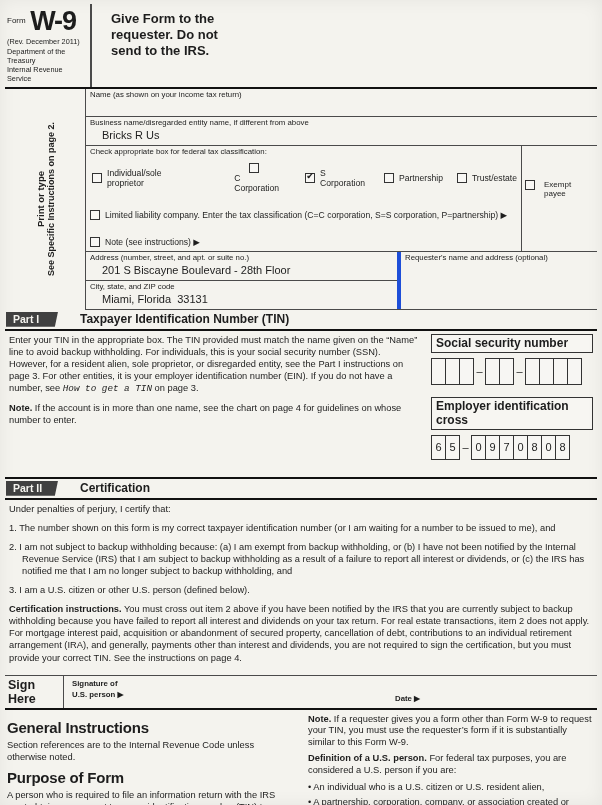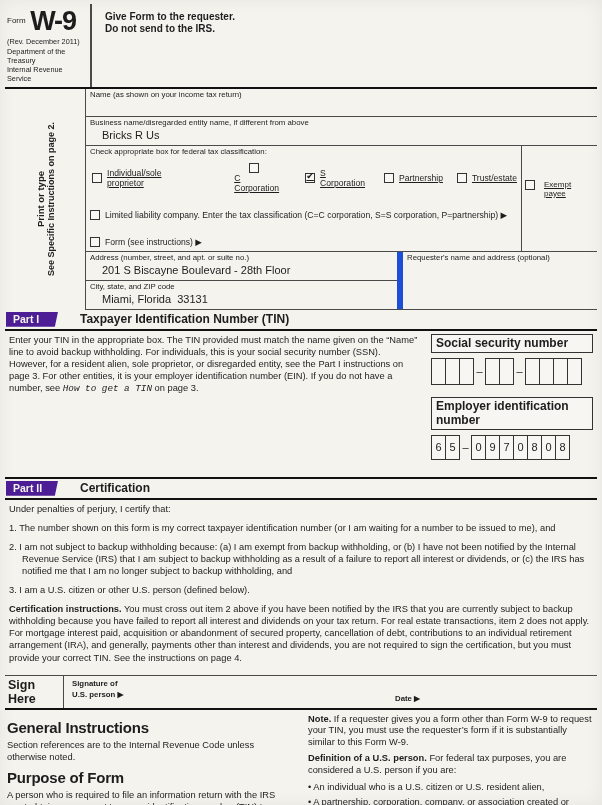--- a/index.html
+++ b/index.html
@@ -11,50 +11,50 @@
     padding:4px 5px 0 5px; position:relative;
     box-shadow:inset 0 0 18px rgba(0,0,0,.06);
   }
   
   .hdr { display:flex; border-bottom:2px solid #111; }
   .hdr-left { width:86px; border-right:1px solid #4a4a4a; padding:2px 3px 3px 2px; }
   .form-word { font-size:8px; vertical-align:top; display:inline-block; margin-top:10px;}
   .w9-big { font-size:27px; font-weight:bold; letter-spacing:-1px; display:inline-block; }
   .rev { font-size:7.3px; line-height:1.2; margin-top:1px; }
   .hdr-center { flex:1; text-align:center; padding-top:9px; font-weight:bold; font-size:14.5px; line-height:1.3; }
-  .hdr-right { width:158px; border-left:1px solid #4a4a4a; padding:7px 4px 2px 13px; font-weight:bold; font-size:10px; line-height:1.22; }
+  .hdr-right { width:158px; border-left:1px solid #4a4a4a; padding:7px 4px 2px 19px; font-weight:bold; font-size:13px; line-height:1.22; }
   
   .fields-wrap { display:flex; }
   .side { width:80px; position:relative; }
   .side-inner { position:absolute; left:50%; top:50%; transform:translate(-50%,-50%) rotate(-90deg); white-space:nowrap; text-align:center; }
   .side-bold { font-weight:bold; font-size:9.5px; }
   .side-small { font-weight:bold; font-size:9px; }
   .fields { flex:1; border-left:1px solid #4a4a4a; }
   .frow { border-bottom:1px solid #4a4a4a; padding:1px 4px 0 4px; }
   .flabel { font-size:7.8px; color:#232323; }
   .fvalue { font-size:11px; padding:2px 0 4px 12px; min-height:17px; white-space:pre; }
   
   .cls-row { display:flex; border-bottom:1px solid #4a4a4a; }
   .cls-main { flex:1; padding:1px 4px 4px 4px; }
-  .exempt-cell { width:76px; border-left:1px solid #4a4a4a; padding:34px 2px 0 3px; font-size:8px; display:flex; align-items:flex-start; gap:4px;text-decoration:underline; }
+  .exempt-cell { width:76px; border-left:1px solid #4a4a4a; padding:34px 2px 0 3px; font-size:8px; display:flex; align-items:flex-start; gap:4px; }
   .cb-line { display:flex; align-items:center; font-size:8.6px; margin-top:7px; }
   .checkbox { width:10px; height:10px; min-width:10px; border:1px solid #333; display:inline-flex; align-items:center; justify-content:center; font-size:9px; line-height:1; background:rgba(255,255,255,.35); margin-right:5px; }
   .checkbox.checked::after { content:"✔"; position:relative; top:-1px; }
-  .opt { display:inline-flex; align-items:center;text-decoration:underline; }
+  .opt { display:inline-flex; align-items:center; }
   .opt-1 { margin-left:2px; } .opt-2 { margin-left:52px;flex-direction:column; } .opt-3 { margin-left:26px; } .opt-4 { margin-left:19px; } .opt-5 { margin-left:14px; } .gap-xl { margin-top:17px; }
   
   .addr-req { display:flex; border-bottom:1px solid #4a4a4a; }
   .addr-col { flex:1; }
   .addr-top { border-bottom:1px solid #4a4a4a; padding:1px 4px 0 4px; }
   .addr-bot { padding:1px 4px 0 4px; }
-  .req-cell { width:200px; border-left:6px solid #1d4ed8; padding:1px 4px; font-size:7.8px; }
+  .req-cell { width:200px; border-left:4px solid #1d4ed8; padding:1px 4px; font-size:7.8px; }
   .acct-row { border-bottom:2px solid #111; padding:1px 4px 6px 4px; }
   
   .band { display:flex; align-items:center; border-bottom:2px solid #111; padding:2px 0 2px 1px; }
-  .chip { background:#4c1d95; color:#f4f3ee; font-weight:bold; font-size:10.5px; padding:1px 10px 2px 7px; clip-path:polygon(0 0,100% 0,94% 100%,0 100%); min-width:52px; }
+  .chip { background:#404040; color:#f4f3ee; font-weight:bold; font-size:10.5px; padding:1px 10px 2px 7px; clip-path:polygon(0 0,100% 0,94% 100%,0 100%); min-width:52px; }
   .band-title { font-weight:bold; font-size:12px; margin-left:22px; }
   
   .p1-body { display:flex; padding:3px 4px 5px 4px; border-bottom:2px solid #111; }
   .p1-text { width:412px; font-size:9.3px; line-height:1.3; }
   .p1-text p { margin-bottom:7px; }
   .p1-right { flex:1; padding-left:10px; }
   .num-label { border:1px solid #333; font-weight:bold; font-size:12px; padding:1px 4px 2px 4px; margin-bottom:5px; background:rgba(255,255,255,.25); }
   .digits { display:flex; align-items:center; margin-bottom:12px; }
   .digit { width:15px; height:27px; border:1px solid #333; margin-left:-1px; display:flex; align-items:center; justify-content:center; font-size:11px; background:rgba(255,255,255,.3); }
   .digit.first { margin-left:0; }
@@ -139,21 +139,21 @@
               <span>Trust/estate</span>
             </span>
           </div>
           <div class="cb-line gap-xl">
             <span class="checkbox"></span>
             <span>Limited liability company. Enter the tax classification (C=C corporation, S=S corporation, P=partnership) ▶</span>
             <span class="fvalue" style="min-height:0;padding:0 0 0 6px;"></span>
           </div>
           <div class="cb-line gap-xl">
             <span class="checkbox"></span>
-            <span>Form (see instructions) ▶</span>
+            <span>Note (see instructions) ▶</span>
           </div>
         </div>
         <div class="exempt-cell">
           <span class="checkbox"></span>
           <span>Exempt payee</span>
         </div>
       </div>
 
       <div class="addr-req">
         <div class="addr-col">
@@ -176,37 +176,38 @@
   </div>
 
   <div class="band">
     <span class="chip">Part I</span>
     <span class="band-title">Taxpayer Identification Number (TIN)</span>
   </div>
 
   <div class="p1-body">
     <div class="p1-text">
       <p><span>Enter your TIN in the appropriate box. The TIN provided must match the name given on the “Name” line to avoid backup withholding. For individuals, this is your social security number (SSN). However, for a resident alien, sole proprietor, or disregarded entity, see the Part I instructions on page 3. For other entities, it is your employer identification number (EIN). If you do not have a number, see </span><span class="italic">How to get a TIN</span><span> on page 3.</span></p>
+      <p><b class="lead">Note.</b><span> If the account is in more than one name, see the chart on page 4 for guidelines on whose number to enter.</span></p>
     </div>
     <div class="p1-right">
       <div class="num-label">Social security number</div>
       <div class="digits">
         <span class="digit first"></span>
         <span class="digit"></span>
         <span class="digit"></span>
         <span class="dash">–</span>
         <span class="digit first"></span>
         <span class="digit"></span>
         <span class="dash">–</span>
         <span class="digit first"></span>
         <span class="digit"></span>
         <span class="digit"></span>
         <span class="digit"></span>
       </div>
-      <div class="num-label">Employer identification number</div>
+      <div class="num-label">Employer identification cross</div>
       <div class="digits ein">
         <span class="digit first">6</span>
         <span class="digit">5</span>
         <span class="dash">–</span>
         <span class="digit first">0</span>
         <span class="digit">9</span>
         <span class="digit">7</span>
         <span class="digit">0</span>
         <span class="digit">8</span>
         <span class="digit">0</span>

